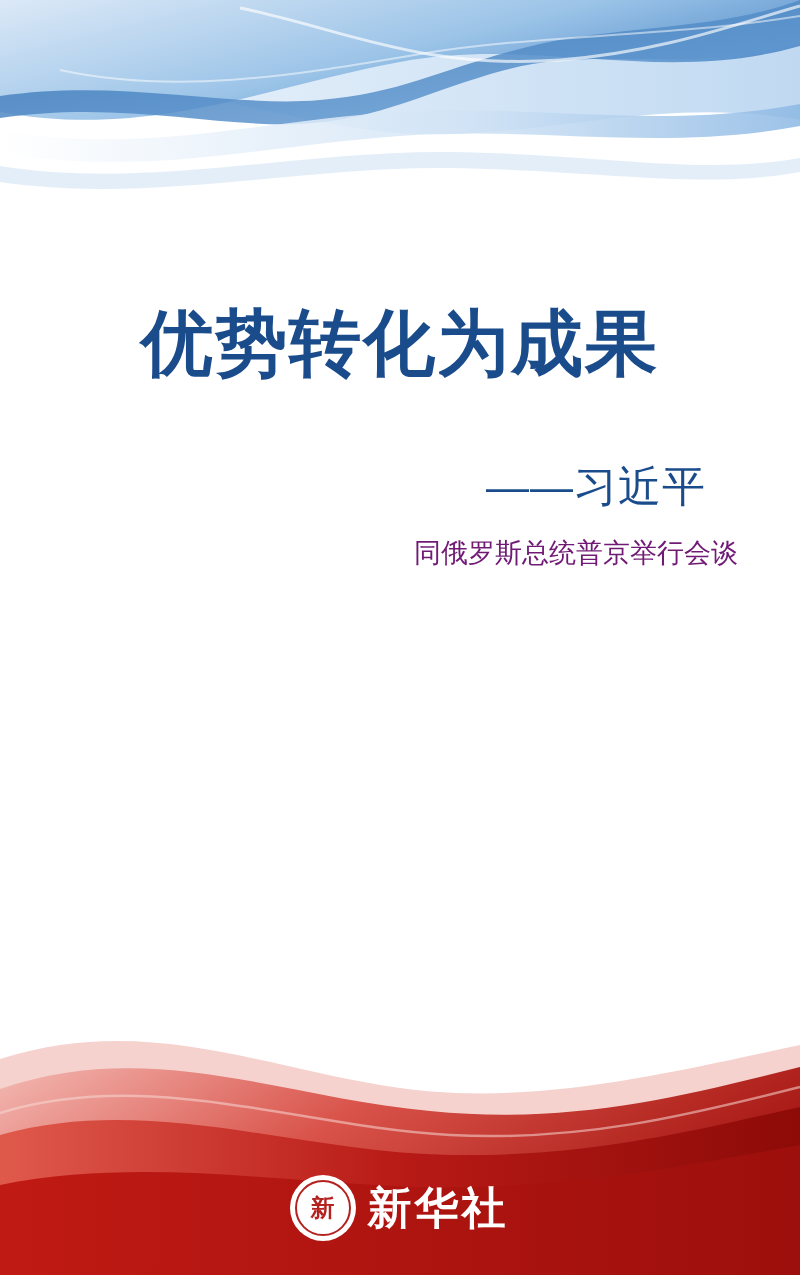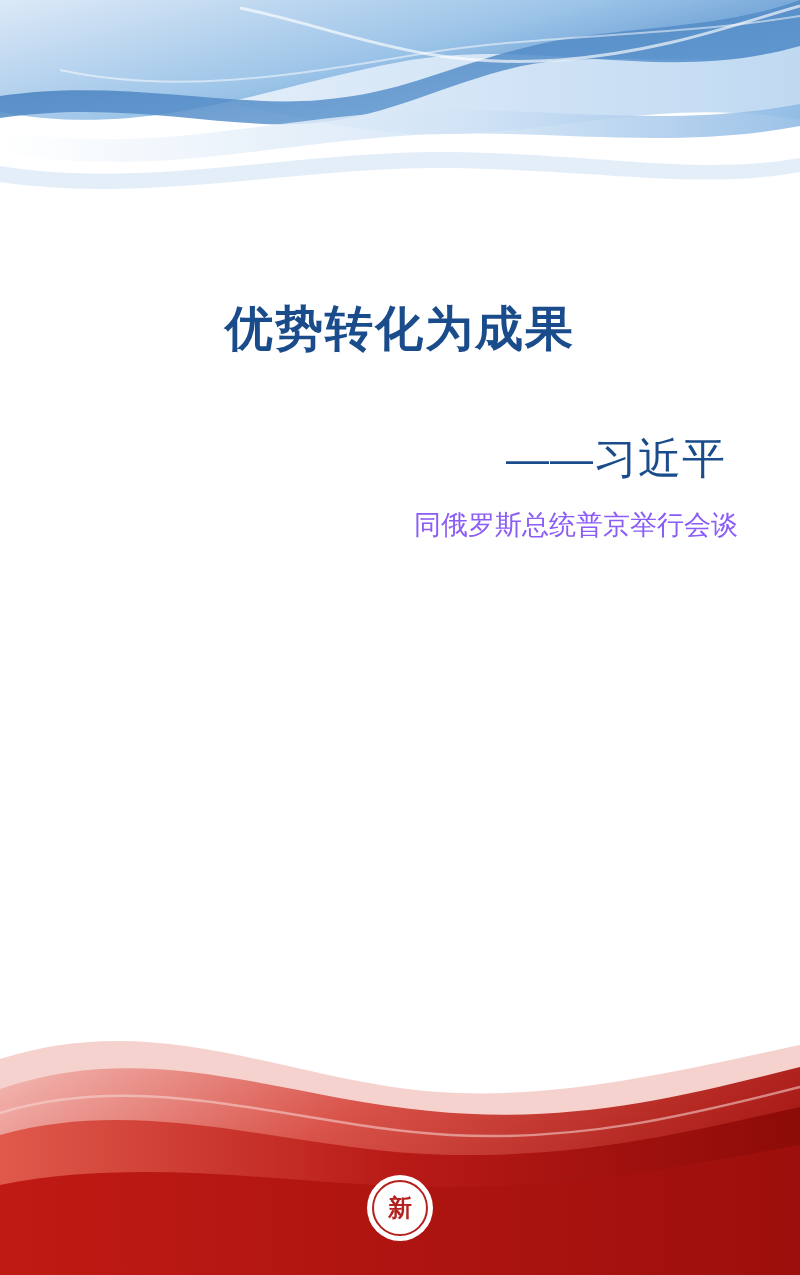--- a/index.html
+++ b/index.html
@@ -43,52 +43,52 @@
   
   .content {
     position: absolute;
     left: 0;
     top: 240px;
     width: 800px;
   }
 
   .headline {
     text-align: center;
-    font-size: 48px;
+    font-size: 72px;
     font-weight: bold;
     color: #1a4c8b;
     letter-spacing: 2px;
     margin-top: 60px;
     line-height: 1.2;
   }
 
   .quote {
     margin: 100px 62px 0 62px;
     font-size: 47px;
     line-height: 1.48;
     color: #1a4c8b;
     font-weight: 500;
     text-align: left;
   }
 
   .attribution {
     margin-top: 72px;
-    padding-right: 74px;
+    padding-right: 94px;
     text-align: right;
     font-size: 43px;
     color: #1a4c8b;
     font-weight: 500;
     letter-spacing: 1px;
   }
 
   .meta {
     margin-top: 18px;
     padding-right: 62px;
     text-align: right;
-    color: #8b5cf6;
+    color: #701a75;
     font-size: 27px;
     line-height: 1.45;
     font-weight: 500;
   }
 
   
   .logo-row {
     position: absolute;
     left: 0;
     bottom: 36px;
@@ -218,15 +218,16 @@
       <path d="M0,200 C160,168 320,206 470,202 C610,198 700,178 800,160 L800,290 L0,290 Z" fill="url(#r3)"></path>
 
       <path d="M0,128 C150,82 300,142 450,150 C580,157 690,130 800,102" stroke="#f7d9d5" stroke-width="2.5" fill="none" opacity="0.55"></path>
     </svg>
   </div>
 
   <div class="logo-row">
     <div class="logo-mark">
       <div class="inner">新</div>
     </div>
+    <div class="logo-text">新华社</div>
   </div>
 
 </div>
 
 </body></html>

